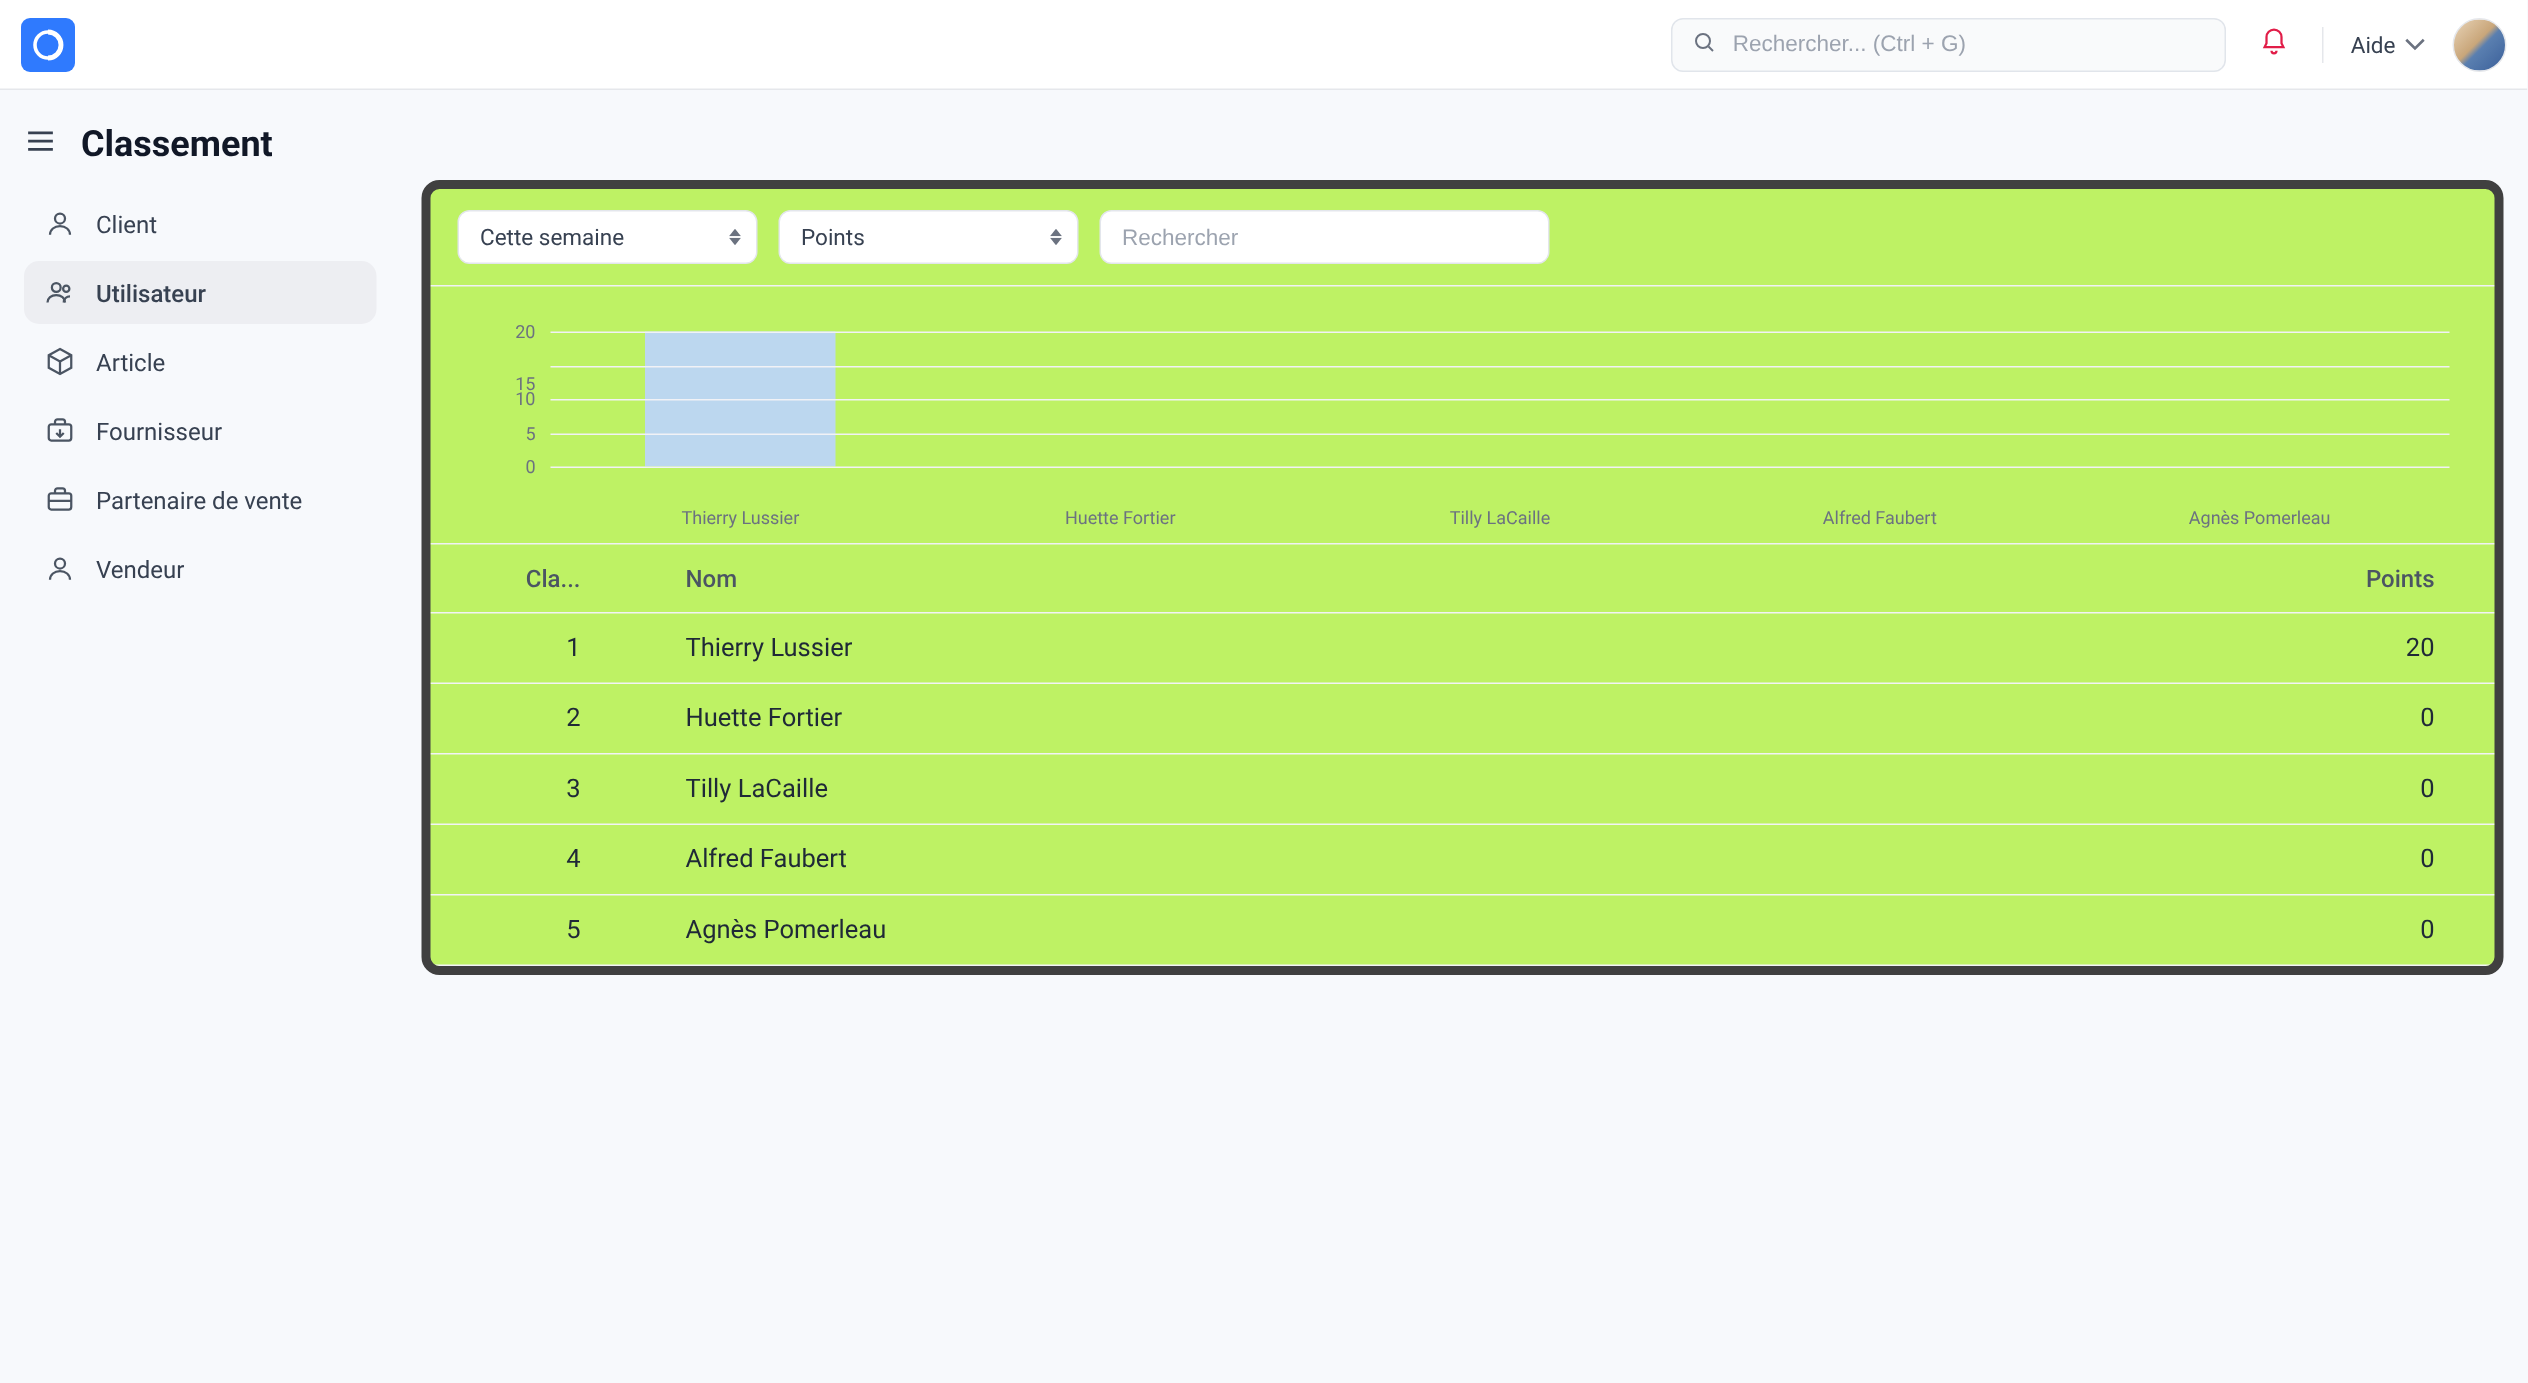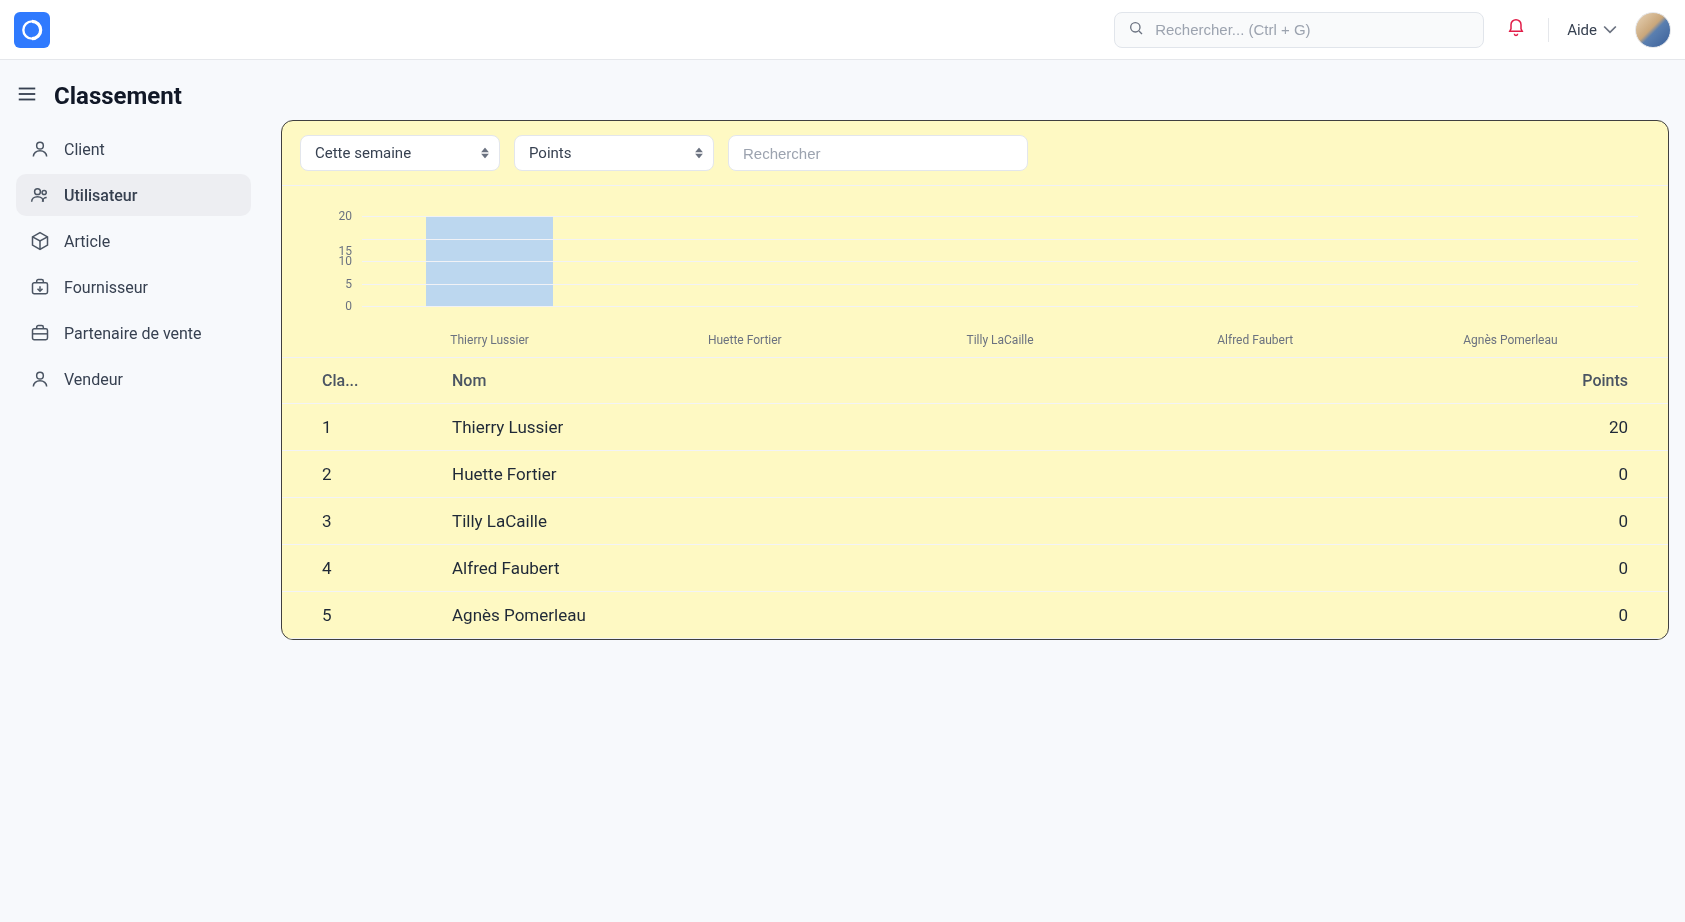--- a/index.html
+++ b/index.html
@@ -98,22 +98,22 @@
   margin-bottom: 4px;
 }
 .sidebar-item.active {
   background: #edeef2;
   font-weight: 500;
 }
 .sidebar-item svg { width: 20px; height: 20px; color: #4b5563; flex-shrink: 0; }
 
 .content {
   flex: 1;
-  background: #fef9c3;
-  border: 1px solid #404040;
+  background: #bef264;
+  border: 6px solid #404040;
   border-radius: 12px;
   overflow: hidden;
 }
 
 
 .filters {
   display: flex; gap: 14px;
   padding: 14px 18px;
   border-bottom: 1px solid #f0f1f5;
 }
@@ -219,21 +219,21 @@
   font-size: 17px;
   color: #1f2937;
 }
 .table-row.header {
   font-size: 16px;
   color: #4b5563;
   font-weight: 500;
 }
 .col-rank {
   width: 100px;
-  text-align: left;
+  text-align: right;
   padding-right: 40px;
   overflow: hidden;
   text-overflow: ellipsis;
   white-space: nowrap;
 }
 .col-name { flex: 1; padding-left: 30px; }
 .col-points { width: 150px; text-align: right; }
 </style>
 </head>
 <body>

